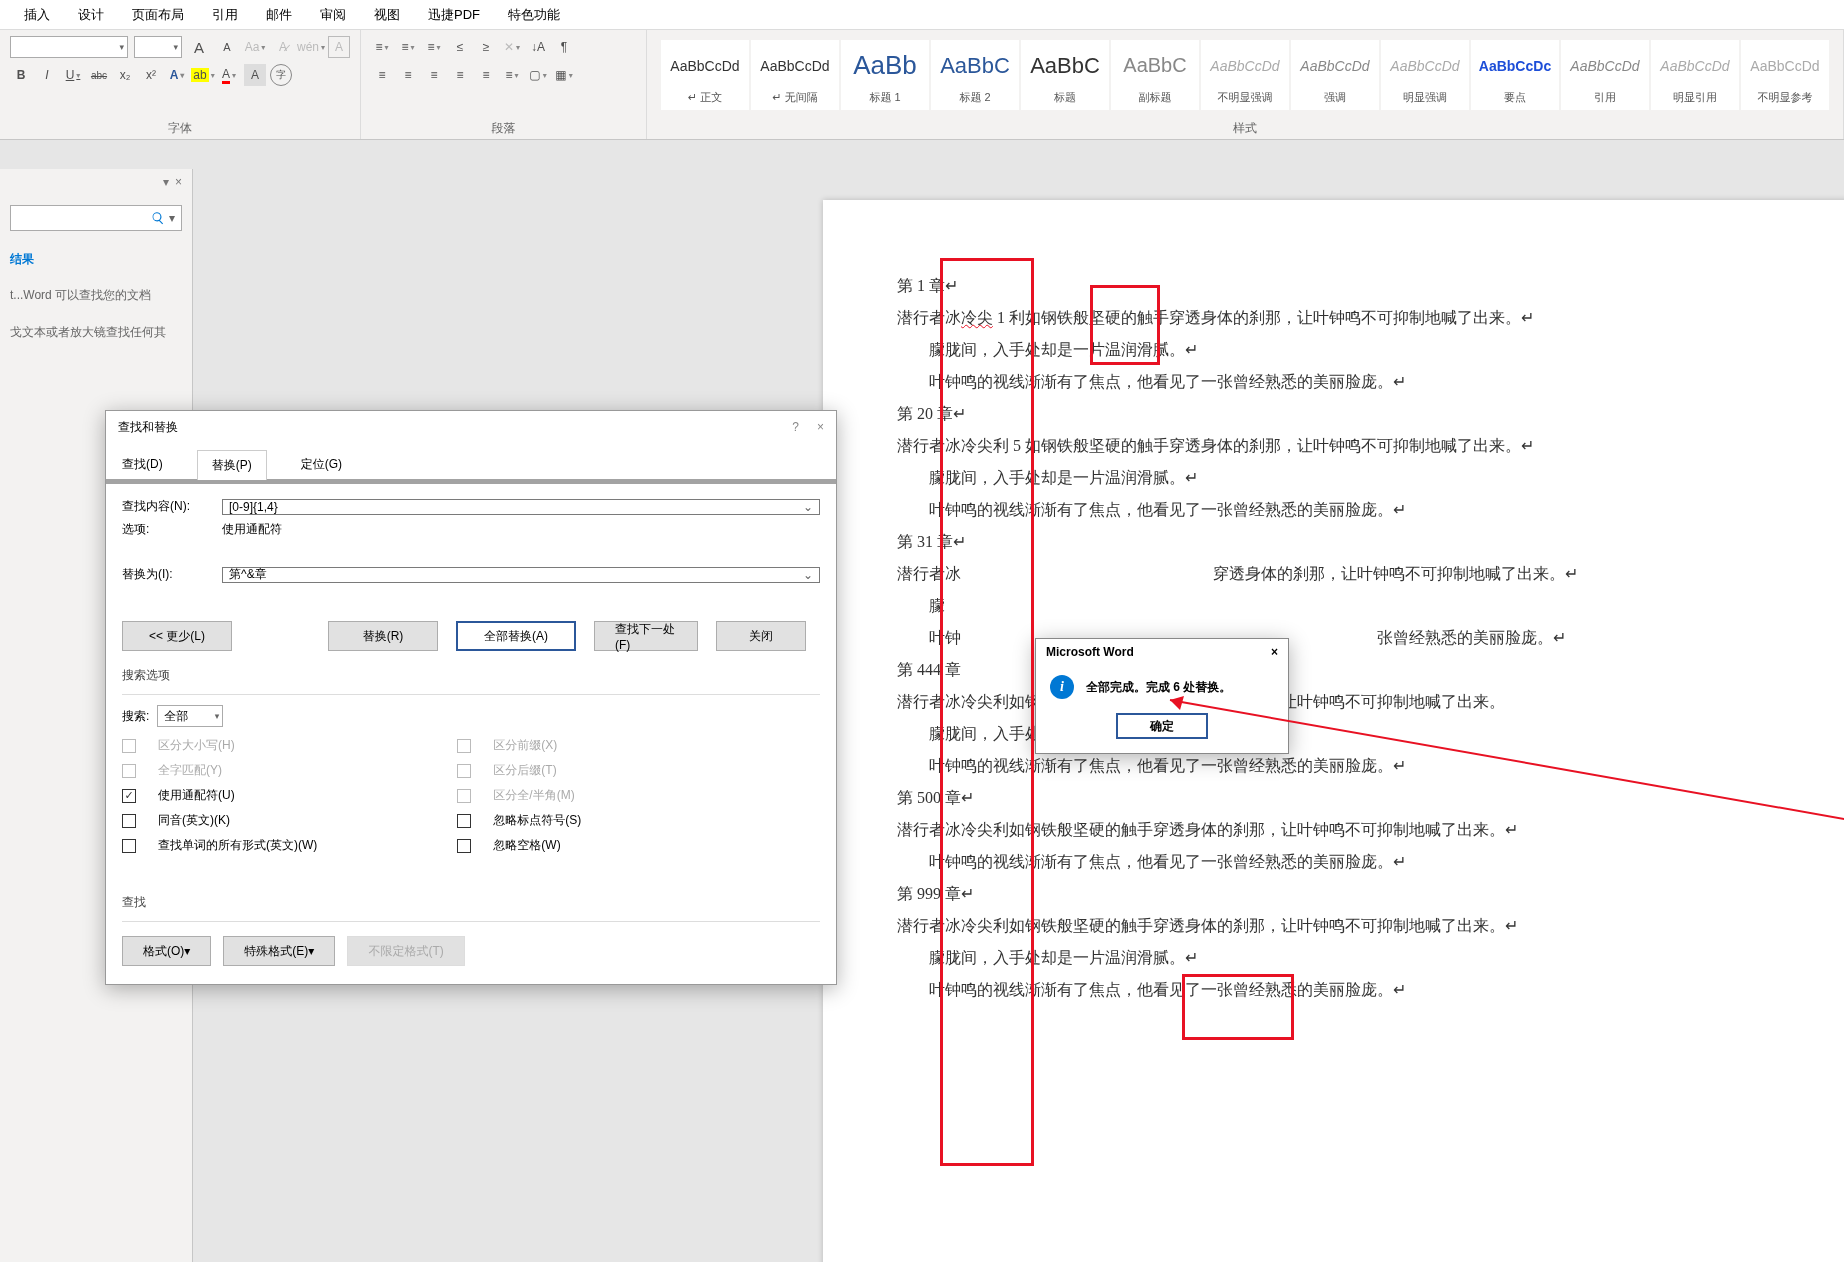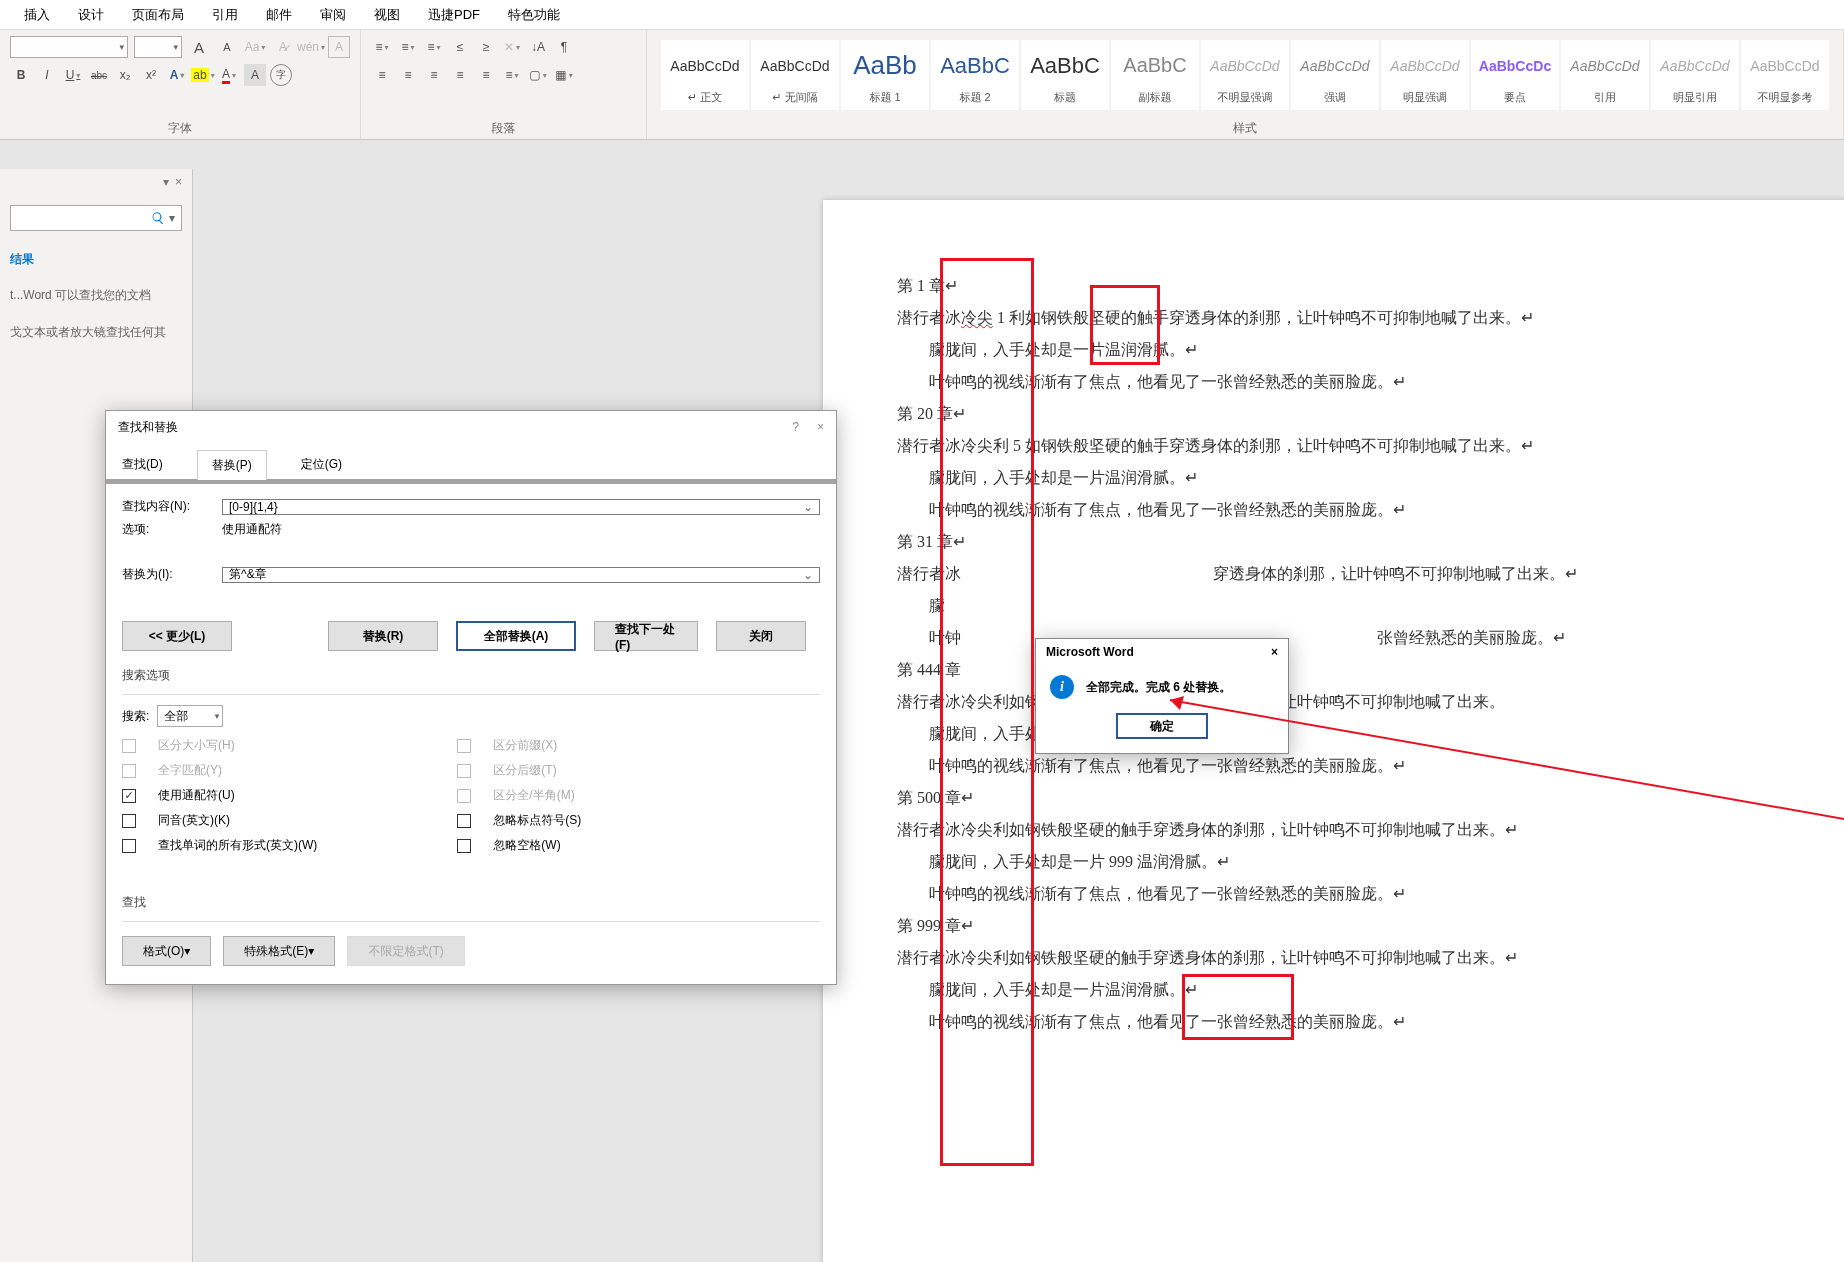--- a/index.html
+++ b/index.html
@@ -36,21 +36,21 @@
 .dlg-title { height: 32px; display: flex; align-items: center; padding: 0 12px; justify-content: space-between; background: #fff; }
 .dlg-title-right { display: flex; gap: 18px; color: #888; }
 .dlg-tabs { display: flex; padding: 6px 1px 0; border-bottom: 5px solid #a3a3a3; gap: 19px; }
 .dlg-tab { padding: 6px 14px; border: 1px solid transparent; border-bottom: none; cursor: pointer; }
 .dlg-tab.active { border-color: #ccc; background: #fff; position: relative; top: 1px; }
 .dlg-body { padding: 14px 16px 18px; }
 .row { display: flex; align-items: center; margin-bottom: 12px; }
 .row-label { width: 100px; }
 .row-input { flex: 1; height: 16px; border: 1px solid #7a7a7a; padding: 0 6px; display: flex; align-items: center; position: relative; }
 .row-input::after { content: "⌄"; position: absolute; right: 6px; color: #666; }
-.btn-row { display: flex; gap: 18px; justify-content: flex-start; padding: 10px 0; font-weight: bold; }
+.btn-row { display: flex; gap: 18px; justify-content: flex-start; padding: 10px 0; }
 .btn { height: 30px; padding: 0 20px; border: 1px solid #adadad; background: #e1e1e1; cursor: pointer; display: inline-flex; align-items: center; justify-content: center; }
 .btn.primary { border: 2px solid #2b579a; background: #fff; }
 .fieldset-label { font-size: 12px; color: #444; margin: 6px 0 8px; }
 .opts-row { display: flex; align-items: center; gap: 8px; margin-bottom: 10px; }
 .chk-cols { display: flex; gap: 140px; }
 .chk-col { display: flex; flex-direction: column; gap: 8px; }
 .chk { display: flex; align-items: center; gap: 22px; }
 .chk-box { width: 14px; height: 14px; border: 1px solid #333; background: #fff; display: inline-flex; align-items: center; justify-content: center; font-size: 11px; color: #333; }
 .dlg-msg { left: 1035px; top: 638px; width: 254px; padding-bottom: 14px; border: 1px solid #888; font-weight: bold; }
 .dlg-msg-title { display: flex; justify-content: space-between; align-items: center; padding: 6px 10px; font-size: 12px; }
@@ -168,21 +168,21 @@
         </div>
         <div class="style-item">
           <div class="style-preview" style="font-size: 14px; color: rgb(136, 136, 136); font-style: italic;">AaBbCcDd</div>
           <div class="style-name">强调</div>
         </div>
         <div class="style-item">
           <div class="style-preview" style="font-size: 14px; color: rgb(170, 170, 170); font-style: italic;">AaBbCcDd</div>
           <div class="style-name">明显强调</div>
         </div>
         <div class="style-item">
-          <div class="style-preview" style="font-size: 14px; color: #8b5cf6; font-weight: bold;">AaBbCcDc</div>
+          <div class="style-preview" style="font-size: 14px; color: #1d4ed8; font-weight: bold;">AaBbCcDc</div>
           <div class="style-name">要点</div>
         </div>
         <div class="style-item">
           <div class="style-preview" style="font-size: 14px; color: rgb(136, 136, 136); font-style: italic;">AaBbCcDd</div>
           <div class="style-name">引用</div>
         </div>
         <div class="style-item">
           <div class="style-preview" style="font-size: 14px; color: rgb(170, 170, 170); font-style: italic;">AaBbCcDd</div>
           <div class="style-name">明显引用</div>
         </div>
@@ -228,21 +228,20 @@
     <p>第 31 章↵</p>
     <p><span>潜行者冰</span><span style="display:inline-block;width:252px"></span><span>穿透身体的刹那，让叶钟鸣不可抑制地喊了出来。↵</span></p>
     <p class="indent">朦</p>
     <p class="indent"><span>叶钟</span><span style="display:inline-block;width:416px"></span><span>张曾经熟悉的美丽脸庞。↵</span></p>
     <p>第 444 章</p>
     <p>潜行者冰冷尖利如钢铁般坚硬的触手穿透身体的刹那，让叶钟鸣不可抑制地喊了出来。</p>
     <p class="indent">朦胧间，入手处却是一片温润滑腻。↵</p>
     <p class="indent">叶钟鸣的视线渐渐有了焦点，他看见了一张曾经熟悉的美丽脸庞。↵</p>
     <p>第 500 章↵</p>
     <p>潜行者冰冷尖利如钢铁般坚硬的触手穿透身体的刹那，让叶钟鸣不可抑制地喊了出来。↵</p>
-    <p class="indent">朦胧间，入手处却是一片 999 温润滑腻。↵</p>
     <p class="indent">叶钟鸣的视线渐渐有了焦点，他看见了一张曾经熟悉的美丽脸庞。↵</p>
     <p>第 999 章↵</p>
     <p>潜行者冰冷尖利如钢铁般坚硬的触手穿透身体的刹那，让叶钟鸣不可抑制地喊了出来。↵</p>
     <p class="indent">朦胧间，入手处却是一片温润滑腻。↵</p>
     <p class="indent">叶钟鸣的视线渐渐有了焦点，他看见了一张曾经熟悉的美丽脸庞。↵</p>
   </div>
 </div>
 
 <div class="dialog dlg-find">
   <div class="dlg-title">

